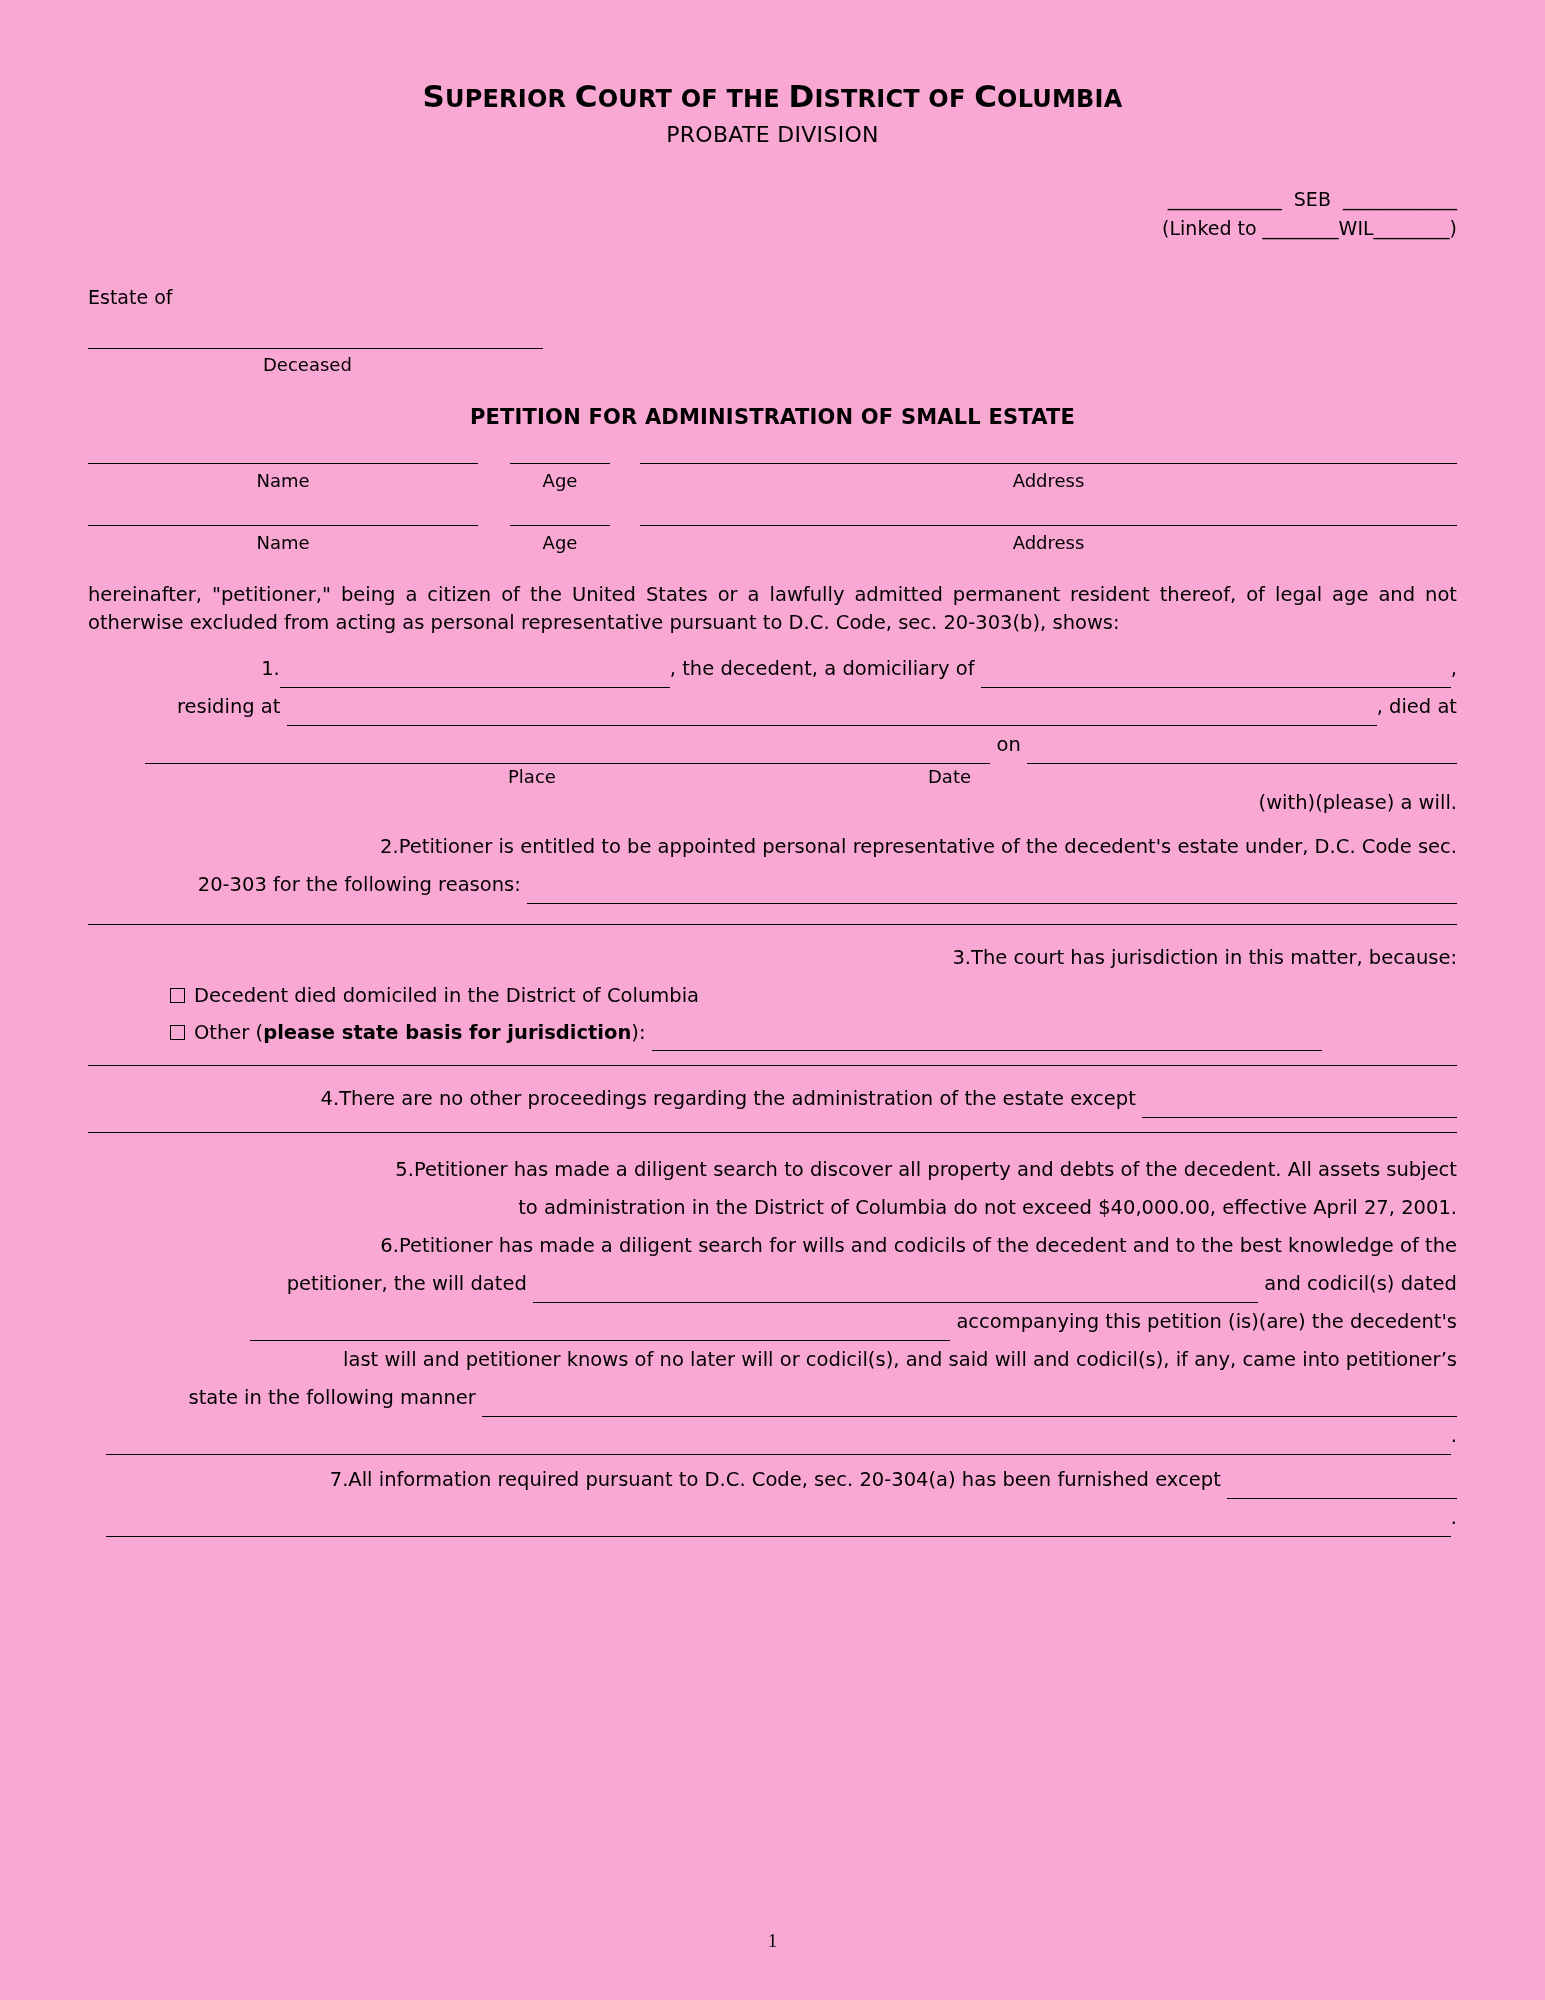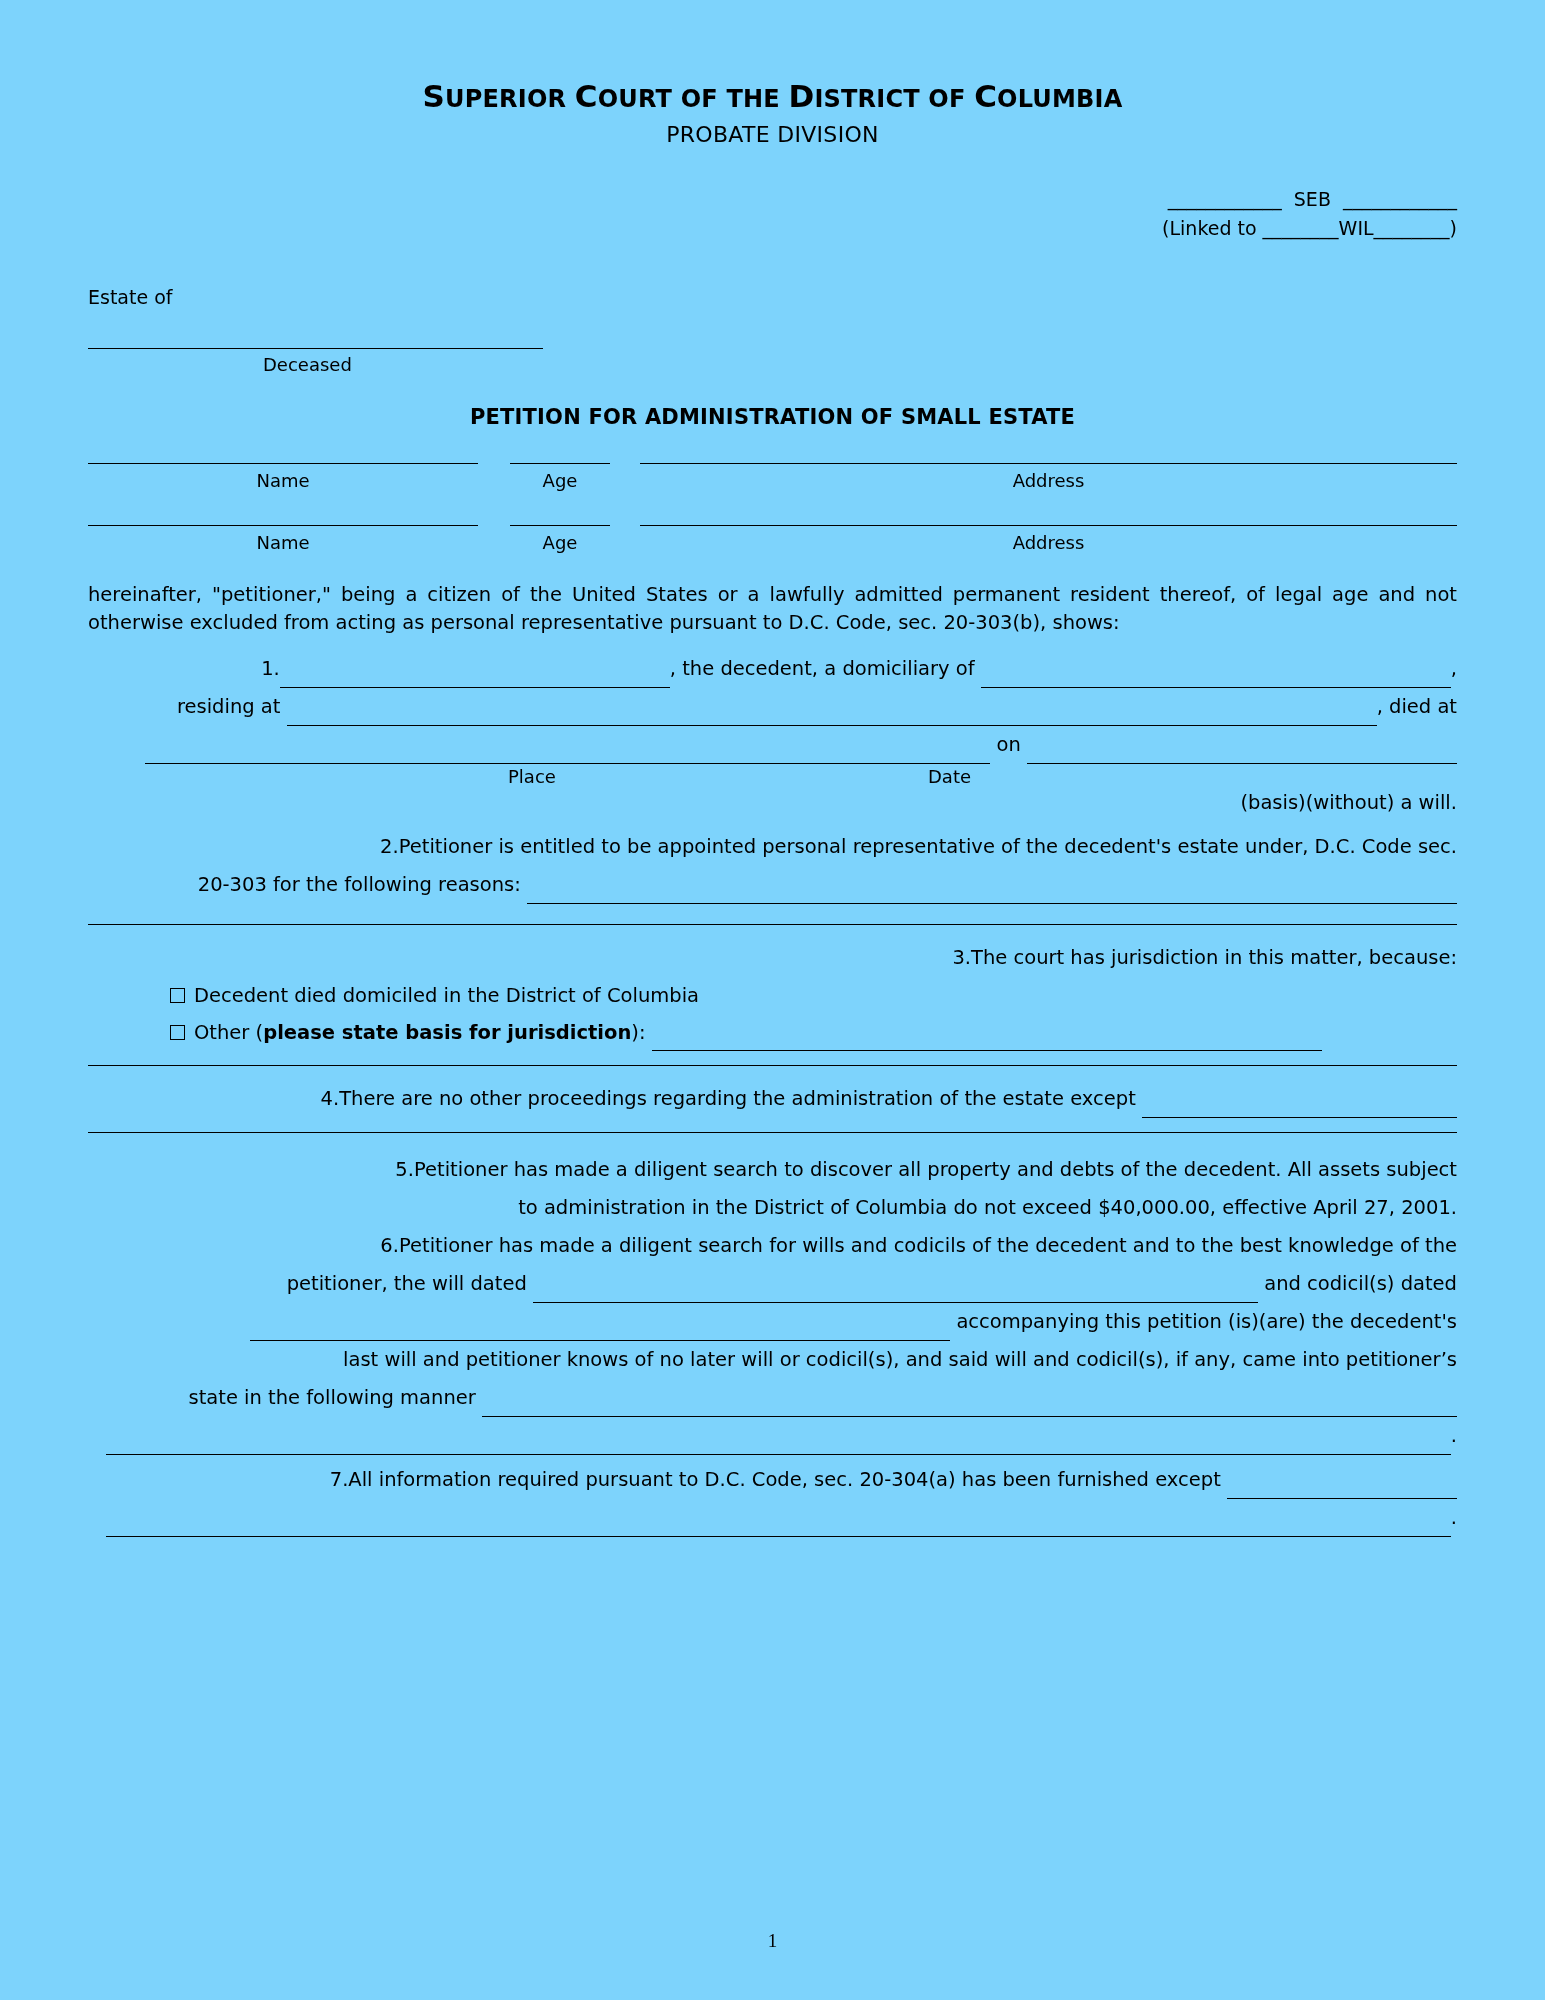--- a/index.html
+++ b/index.html
@@ -8,21 +8,21 @@
     background: #ffffff;
   }
   body {
     font-family: "DejaVu Sans", sans-serif;
     color: #000000;
   }
   .page {
     width: 1545px;
     min-height: 2000px;
     margin: 0 auto;
-    background: #7dd3fc;
+    background: #f9a8d4;
     position: relative;
     box-sizing: border-box;
     padding: 78px 88px 40px 88px;
   }
   .court-title {
     text-align: center;
     font-size: 31px;
     font-weight: bold;
     letter-spacing: 0.2px;
     margin: 0;
@@ -216,21 +216,21 @@
   <div class="item">
     <span>residing at</span> <span class="ul" style="width:1090px;"></span><span>, died at</span>
   </div>
   <div class="item">
     <span class="ul" style="width:845px;"></span> <span>on</span> <span class="ul" style="width:430px;"></span>
   </div>
   <div class="place-date-caps">
     <span class="pc">Place</span>
     <span class="dc">Date</span>
   </div>
-  <div class="item" style="line-height:1.5;">(basis)(without) a will.</div>
+  <div class="item" style="line-height:1.5;">(with)(please) a will.</div>
 
   <div class="item" style="margin-top:10px;">
     <span class="indent"></span><span class="numlbl">2.</span><span>Petitioner is entitled to be appointed personal representative of the decedent's estate under, D.C. Code sec.</span>
   </div>
   <div class="item">
     <span>20-303 for the following reasons:</span> <span class="ul" style="width:930px;"></span>
   </div>
   <div class="full-rule"></div>
 
   <div class="item" style="margin-top:14px;">

